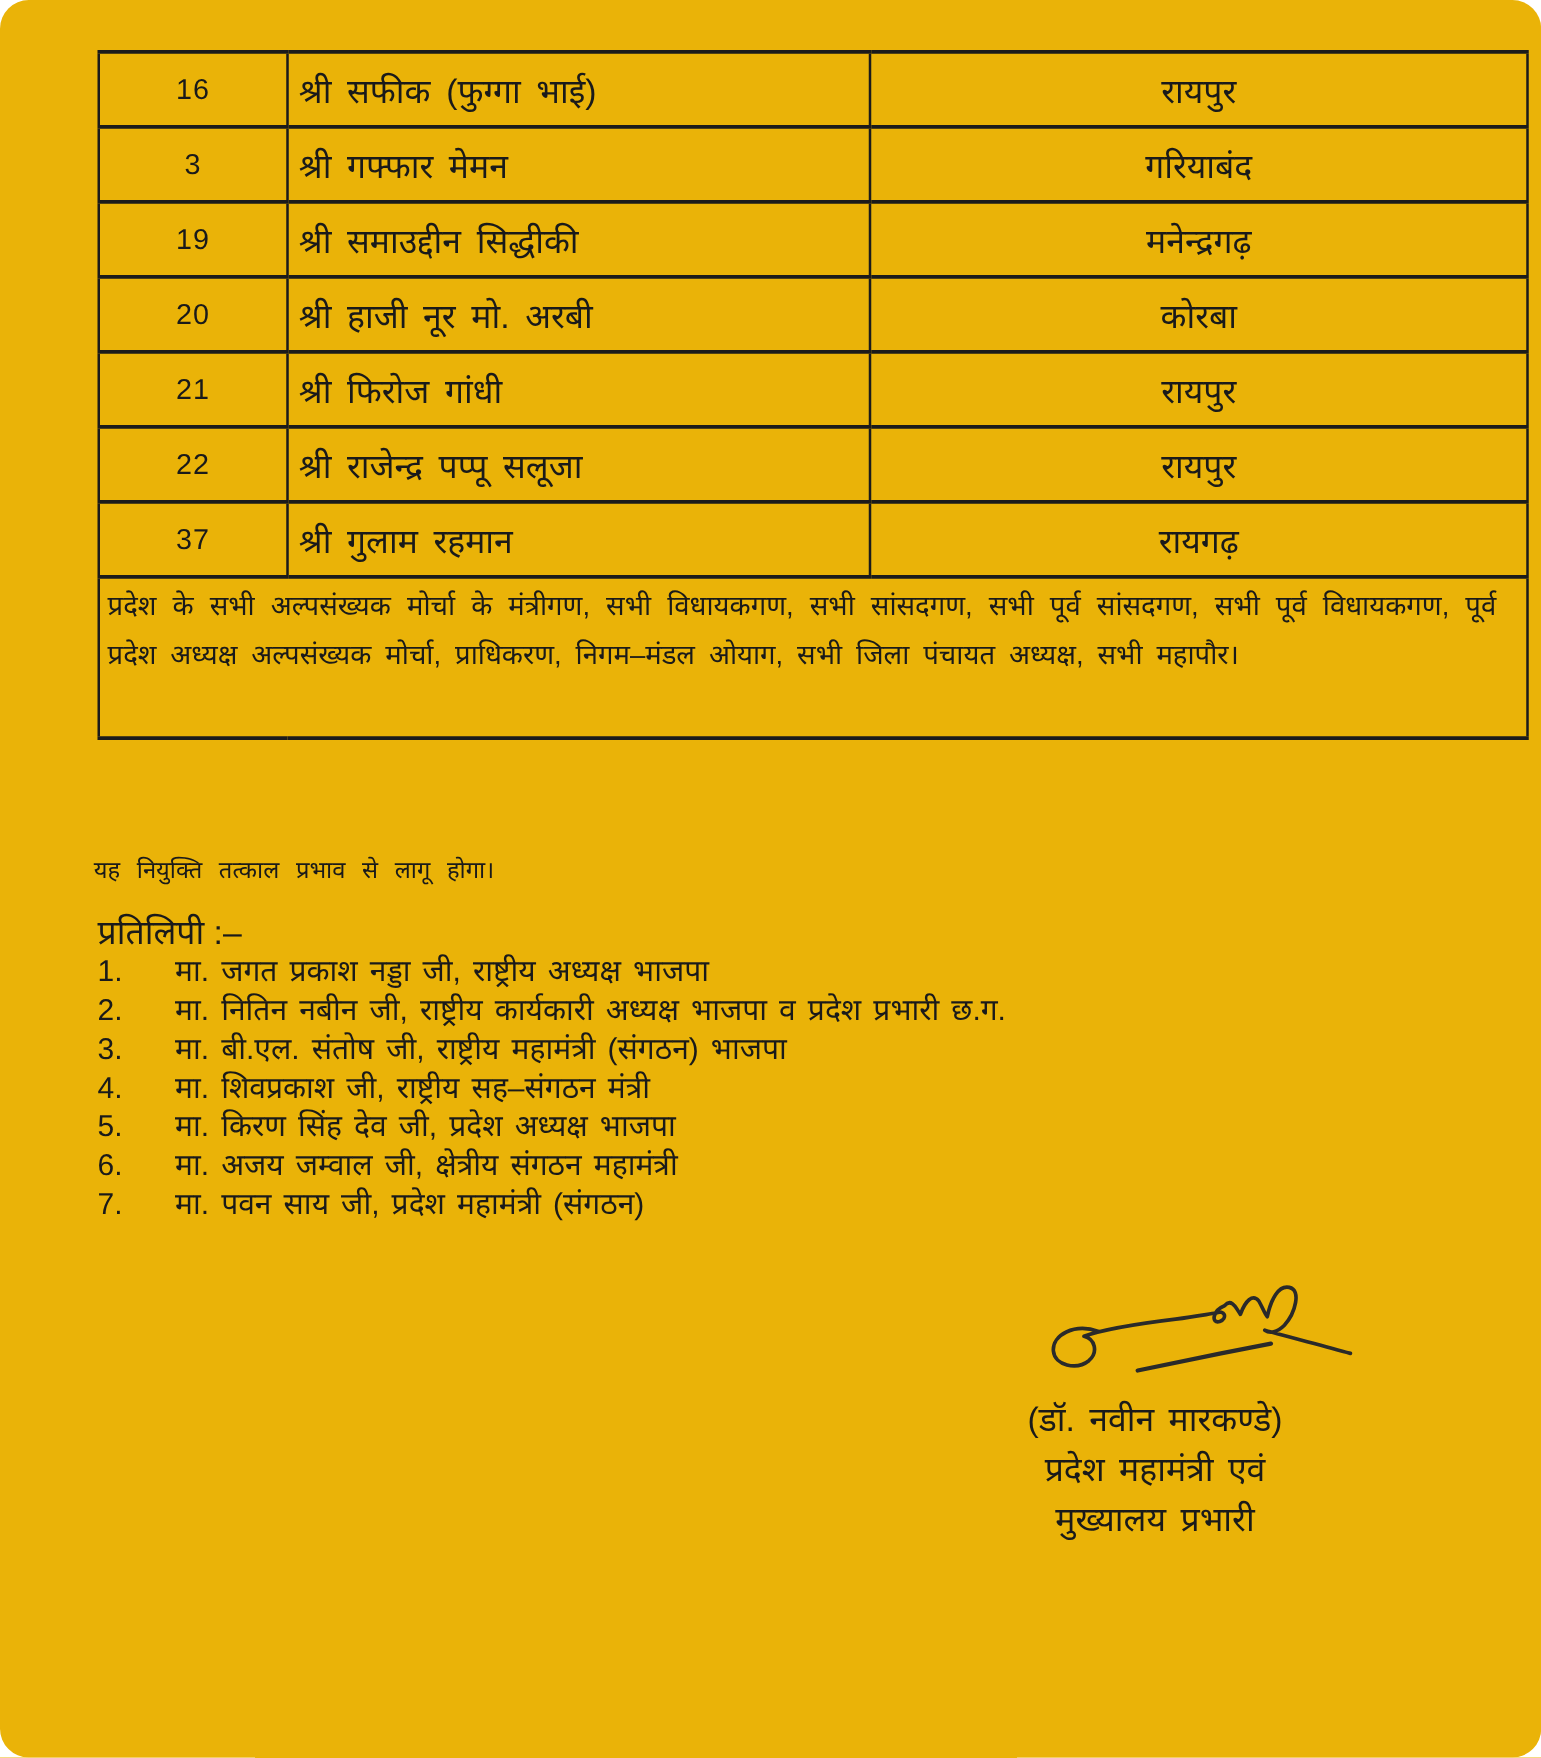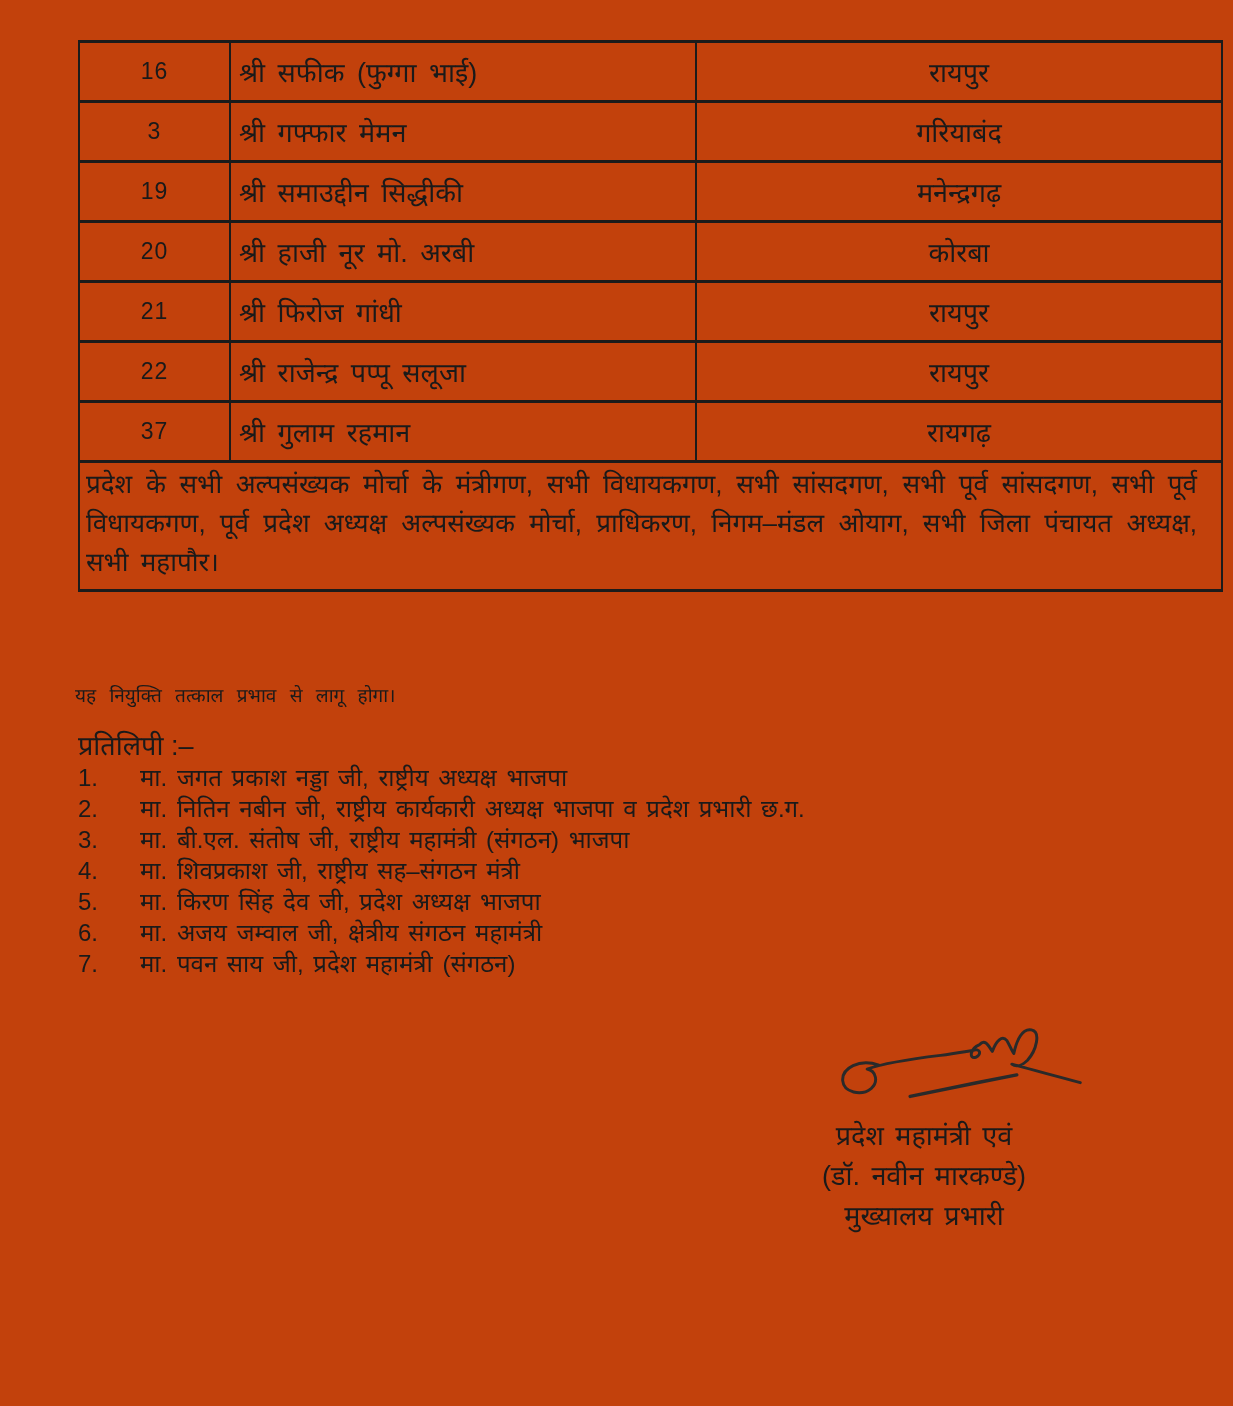--- a/index.html
+++ b/index.html
@@ -3,41 +3,41 @@
 <meta charset="utf-8">
 <style>
   html,body{margin:0;padding:0;}
   body{
     width:1233px;height:1406px;
     background:#ffffff;
     font-family:"Liberation Sans", sans-serif;
     color:#1a1a1a;
     -webkit-font-smoothing:antialiased;
   }
-  .page{position:relative;width:1233px;height:1406px;background:#c2410c;overflow:hidden;}
+  .page{position:relative;width:1233px;height:1406px;background:#eab308;overflow:hidden;border-radius:23px;}
 
   
   table.roster{
     position:absolute;left:78px;top:40px;width:1109px;
     border-collapse:collapse;table-layout:fixed;
   }
   table.roster td{
     border-left:2px solid #1b1b1b;
     border-right:2px solid #1b1b1b;
     border-top:3px solid #1b1b1b;
     border-bottom:3px solid #1b1b1b;
     overflow:hidden;
   }
   td.sno{width:147px;text-align:center;font-size:23px;letter-spacing:1px;}
   td.name{width:440px;text-align:left;padding:0 16px 0 8px;font-size:27px;word-spacing:5px;}
   td.place{width:522px;text-align:center;font-size:27px;}
   tr.data-row{height:60px;}
   td.note{
     height:118px;vertical-align:top;
-    font-size:26px;line-height:39px;
+    font-size:22px;line-height:39px;
     text-align:justify;word-spacing:5px;
     padding:2px 24px 6px 6px;
   }
 
   
   .effective{
     position:absolute;left:75px;top:666px;
     font-size:19px;word-spacing:8px;margin-top:16px;
   }
   .copy-head{
@@ -149,18 +149,18 @@
     <path d="M45 40 C 25 33, 7 43, 8 56 C 9 68, 27 72, 37 64 C 45 57, 42 46, 33 44
              C 50 38, 75 34, 108 30 C 124 28, 134 26, 141 25
              C 148 22, 151 29, 144 32 C 137 34, 138 23, 148 19
              C 154 12, 158 22, 161 26 C 165 15, 171 9, 176 15 C 179 20, 181 26, 183 28
              C 186 14, 192 2, 201 4 C 211 6, 206 25, 197 35 C 191 41, 185 42, 181 39
              C 198 44, 226 51, 251 58" stroke="#2a2a2a" stroke-width="3" stroke-linecap="round" stroke-linejoin="round"></path>
     <path d="M77 72 C 110 65, 150 57, 186 50" stroke="#2a2a2a" stroke-width="3.5" stroke-linecap="round"></path>
   </svg>
 
   <div class="sig-text">
+    <div>(डॉ. नवीन मारकण्डे)</div>
     <div>प्रदेश महामंत्री एवं</div>
-    <div>(डॉ. नवीन मारकण्डे)</div>
     <div>मुख्यालय प्रभारी</div>
   </div>
 
 </div>
 
 </body></html>

